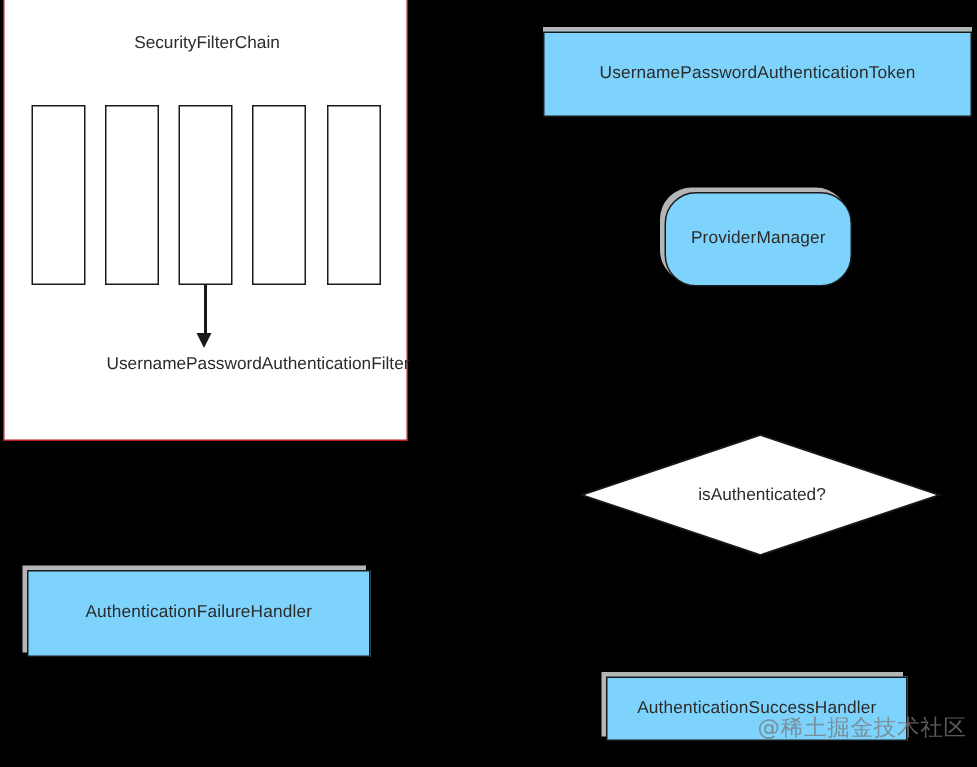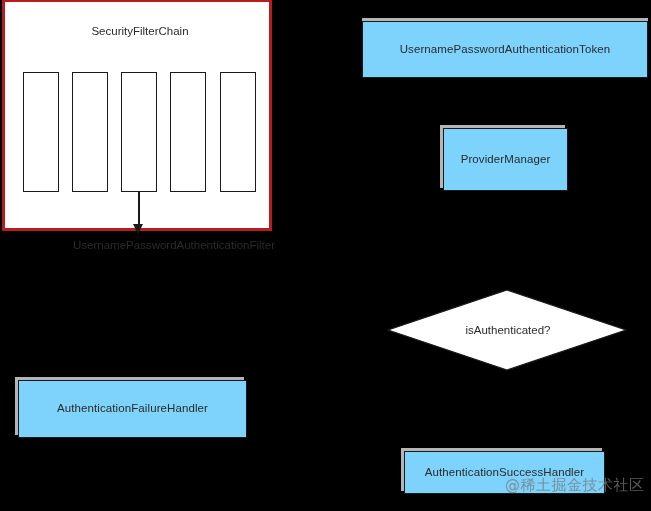--- a/index.html
+++ b/index.html
@@ -39,23 +39,23 @@
   .shadow-t {
     box-shadow: 0 -3px 0 0 #b5b5b5;
   }
 
   
   #filter-chain {
     position: absolute;
     left: 2px;
     top: -1px;
     width: 270px;
-    height: 232px;
+    height: 295px;
     background: #ffffff;
-    border: 3px solid #b91c1c;
+    border: 1px solid #b91c1c;
     box-sizing: border-box;
   }
   #filter-chain-title {
     position: absolute;
     left: 0;
     top: 23px;
     width: 270px;
     text-align: center;
     font-size: 11.5px;
     color: #2b2b2b;
@@ -109,20 +109,21 @@
     left: 362px;
     top: 21px;
     width: 286px;
     height: 57px;
   }
   #provider-box {
     left: 443px;
     top: 128px;
     width: 125px;
     height: 63px;
+    border-radius: 21px;
   }
   #failure-box {
     left: 18px;
     top: 380px;
     width: 229px;
     height: 58px;
   }
   #success-box {
     left: 404px;
     top: 451px;

